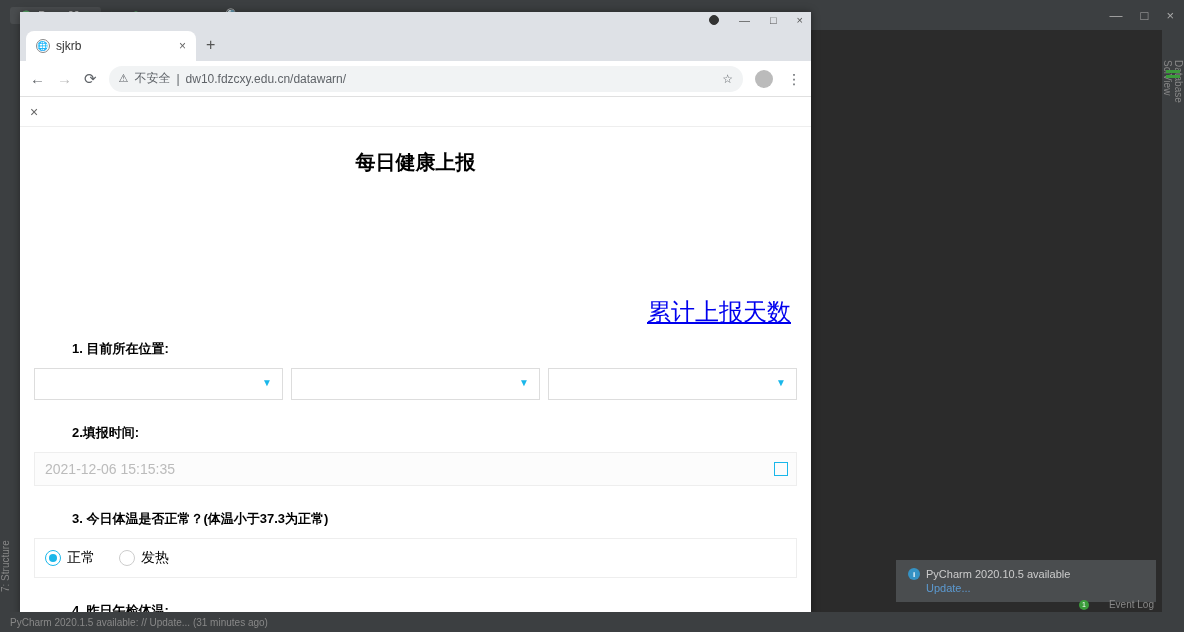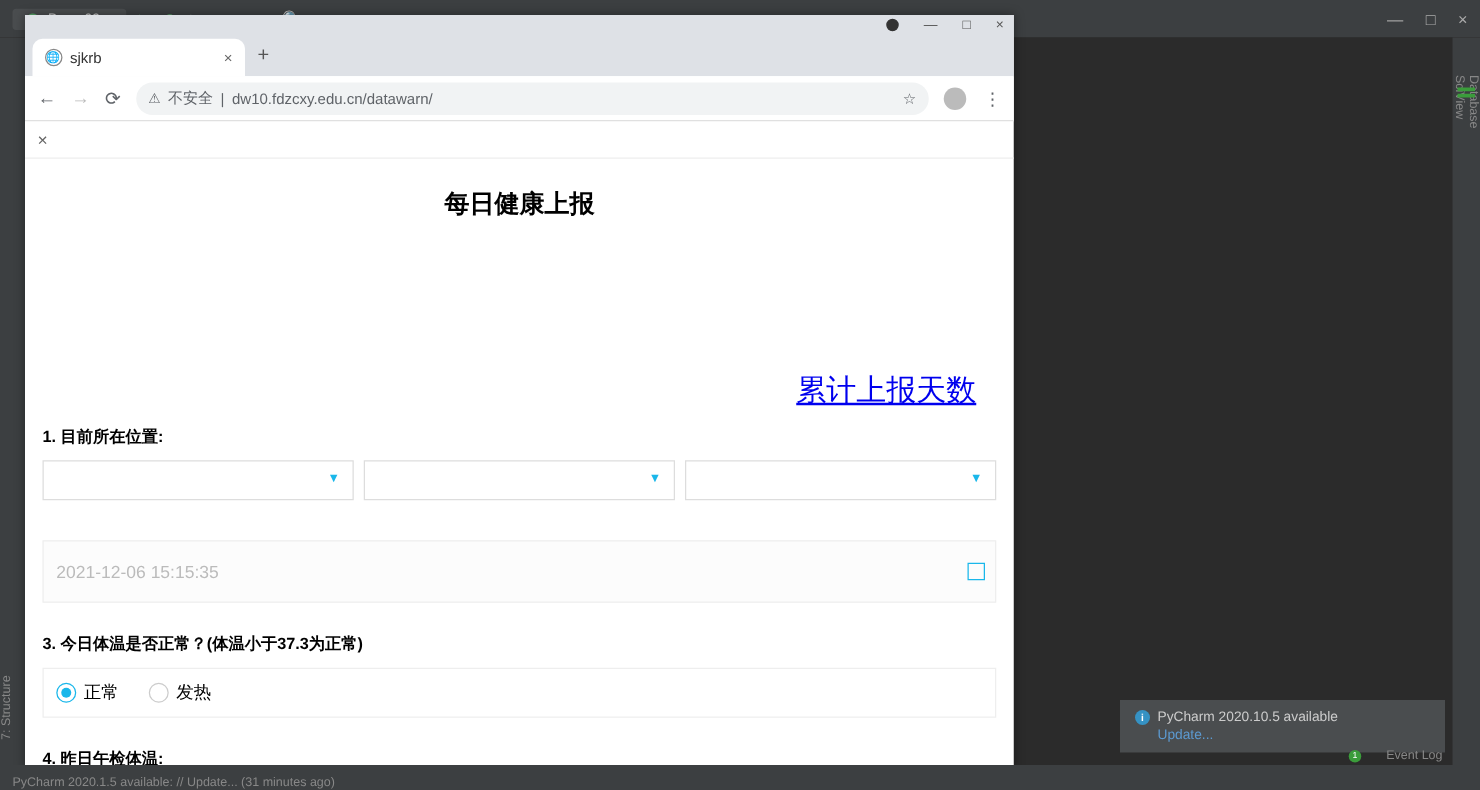--- a/index.html
+++ b/index.html
@@ -40,36 +40,36 @@
 .info-bar { height: 30px; display: flex; align-items: center; padding: 0 10px; font-size: 12px; justify-content: space-between; border-bottom: 1px solid #eee; }
 .info-bar .msg { border: 2px solid #e02020; padding: 2px 10px; color: #333; }
 .info-bar .close { color: #666; font-size: 14px; }
 
 
 .page { flex: 1; overflow-y: auto; padding: 12px 0; position: relative; }
 .page::-webkit-scrollbar { width: 14px; }
 .page::-webkit-scrollbar-thumb { background: #c1c1c1; }
 .page::-webkit-scrollbar-track { background: #f5f5f5; }
 .page-title { text-align: center; font-size: 20px; font-weight: bold; color: #000; margin: 10px 0; }
-.stats-link { display: block; text-align: right; padding-right: 30px; margin-top: 120px; font-size: 24px; color: #0000ee; text-decoration: underline; }
+.stats-link { display: block; text-align: right; padding-right: 20px; margin-top: 120px; font-size: 24px; color: #0000ee; text-decoration: underline; }
 .form-section { padding: 12px 14px; }
-.q-label { font-size: 13px; font-weight: bold; color: #000; margin-bottom: 10px; }
+.q-label { font-size: 13px; font-weight: bold; color: #000; margin-bottom: 10px; margin-left: 38px; }
 .selects-row { display: flex; gap: 8px; }
 .select-box { flex: 1; height: 32px; border: 1px solid #ddd; background: #fff; position: relative; }
 .select-box::after { content: "▼"; position: absolute; right: 10px; top: 8px; color: #1ab7ea; font-size: 10px; }
-.date-box { height: 50px; border: 1px solid #eee; background: #fcfcfc; position: relative; display: flex; align-items: center; padding: 0 10px; color: #bbb; font-size: 14px; margin-top: 8px; }
+.date-box { height: 34px; border: 1px solid #eee; background: #fcfcfc; position: relative; display: flex; align-items: center; padding: 0 10px; color: #bbb; font-size: 14px; margin-top: 8px; }
 .date-icon { position: absolute; right: 8px; width: 14px; height: 14px; border: 1px solid #1ab7ea; }
 .radio-row { display: flex; gap: 24px; padding: 10px; border: 1px solid #eee; margin-top: 8px; }
 .radio-opt { display: flex; align-items: center; gap: 6px; font-size: 14px; }
 .radio { width: 16px; height: 16px; border: 1px solid #ccc; border-radius: 50%; display: flex; align-items: center; justify-content: center; }
 .radio.checked { border-color: #1ab7ea; }
 .radio.checked::after { content: ""; width: 8px; height: 8px; background: #1ab7ea; border-radius: 50%; }
 
 
-.ide-status { position: absolute; bottom: 0; left: 0; right: 0; height: 20px; background: #3c3f41; display: flex; align-items: flex-end; padding: 0 10px; font-size: 10px; color: #888; gap: 14px; }
+.ide-status { position: absolute; bottom: 0; left: 0; right: 0; height: 20px; background: #3c3f41; display: flex; align-items: center; padding: 0 10px; font-size: 10px; color: #888; gap: 14px; }
 .ide-status .right { margin-left: auto; display: flex; gap: 14px; }
 
 
 .notif { position: absolute; right: 28px; bottom: 30px; width: 260px; background: #4a4d4f; padding: 8px 12px; font-size: 11px; color: #ccc; }
 .notif .title { display: flex; gap: 6px; align-items: center; }
 .notif .info-icon { width: 12px; height: 12px; background: #3592c4; border-radius: 50%; display: flex; align-items: center; justify-content: center; color: #fff; font-size: 8px; font-weight: bold; }
 .notif .link { color: #5c9ad1; margin-top: 2px; padding-left: 18px; }
 .event-log { position: absolute; right: 30px; bottom: 22px; font-size: 10px; color: #888; display: flex; align-items: center; gap: 20px; }
 .event-log .dot { width: 10px; height: 10px; background: #3b9c3b; border-radius: 50%; display: flex; align-items: center; justify-content: center; color: #fff; font-size: 7px; }
 </style>
@@ -153,20 +153,21 @@
     <a class="stats-link">累计上报天数</a>
     <div class="form-section">
       <div class="q-label">1. 目前所在位置:</div>
       <div class="selects-row">
         <div class="select-box"></div>
         <div class="select-box"></div>
         <div class="select-box"></div>
       </div>
     </div>
     <div class="form-section">
+      <div class="q-label">2.填报时间:</div>
       <div class="date-box">
         <span>2021-12-06 15:15:35</span>
         <span class="date-icon"></span>
       </div>
     </div>
     <div class="form-section">
       <div class="q-label">3. 今日体温是否正常？(体温小于37.3为正常)</div>
       <div class="radio-row">
         <div class="radio-opt">
           <span class="radio checked"></span>

